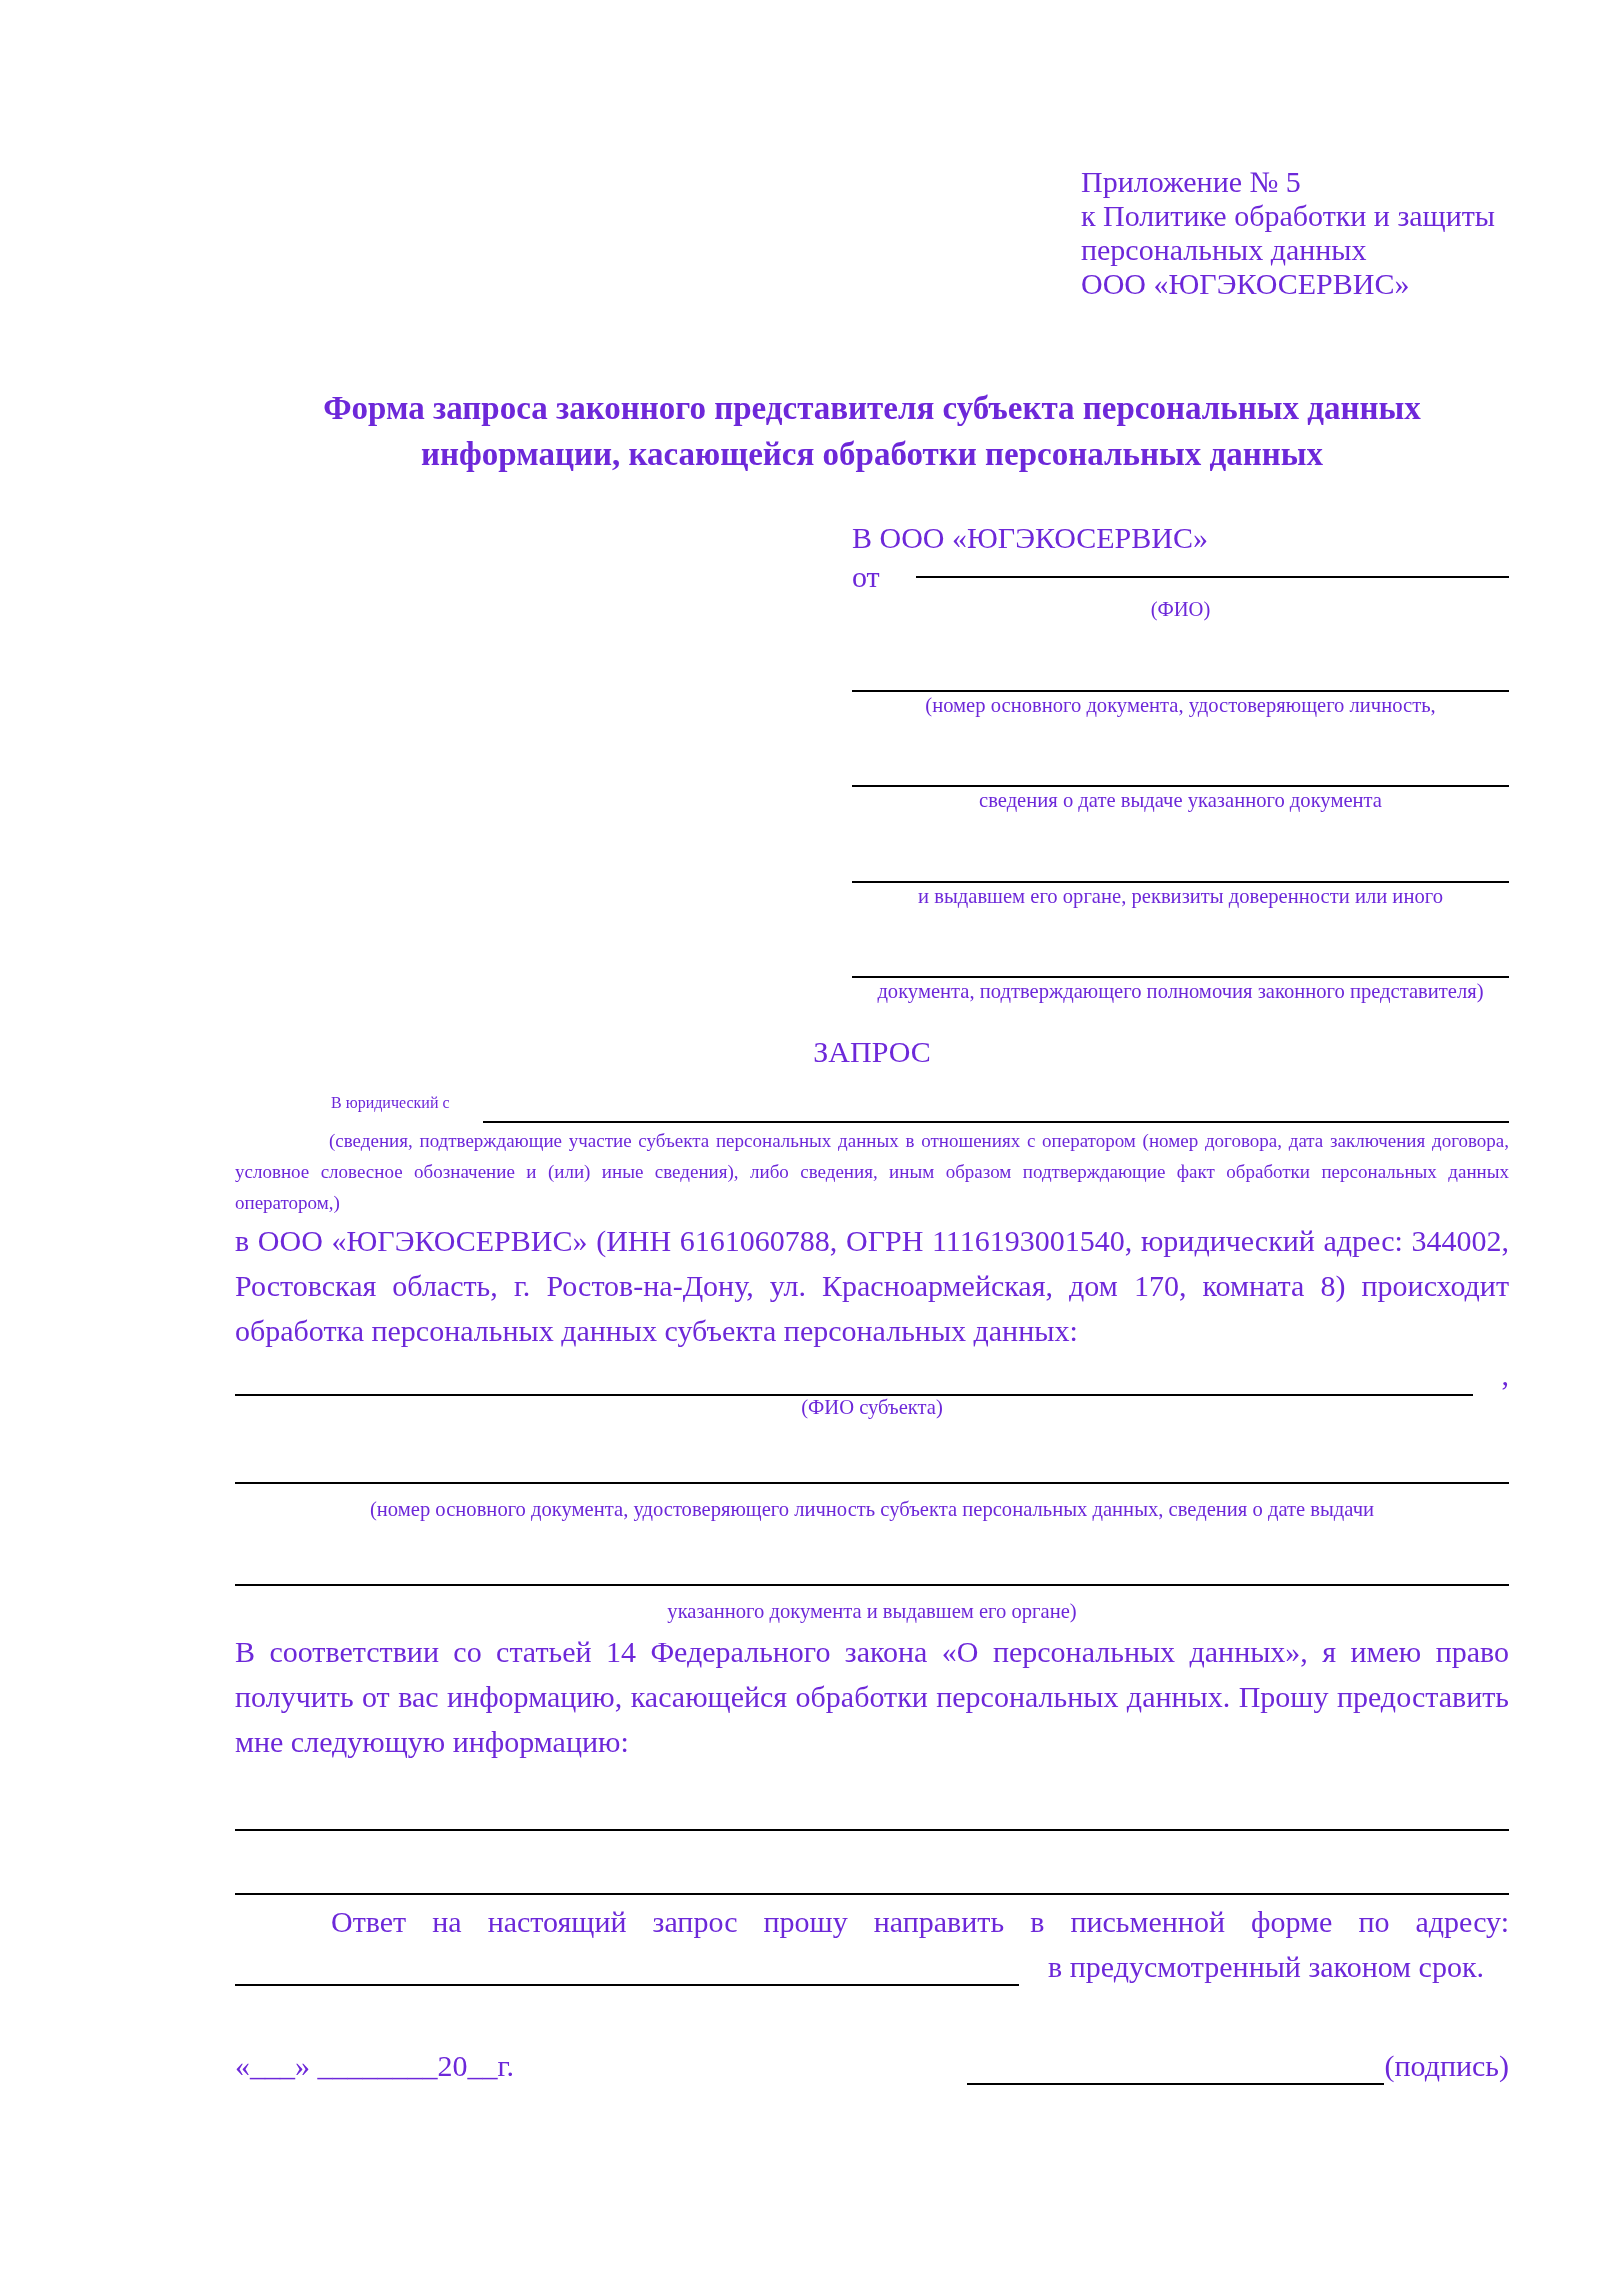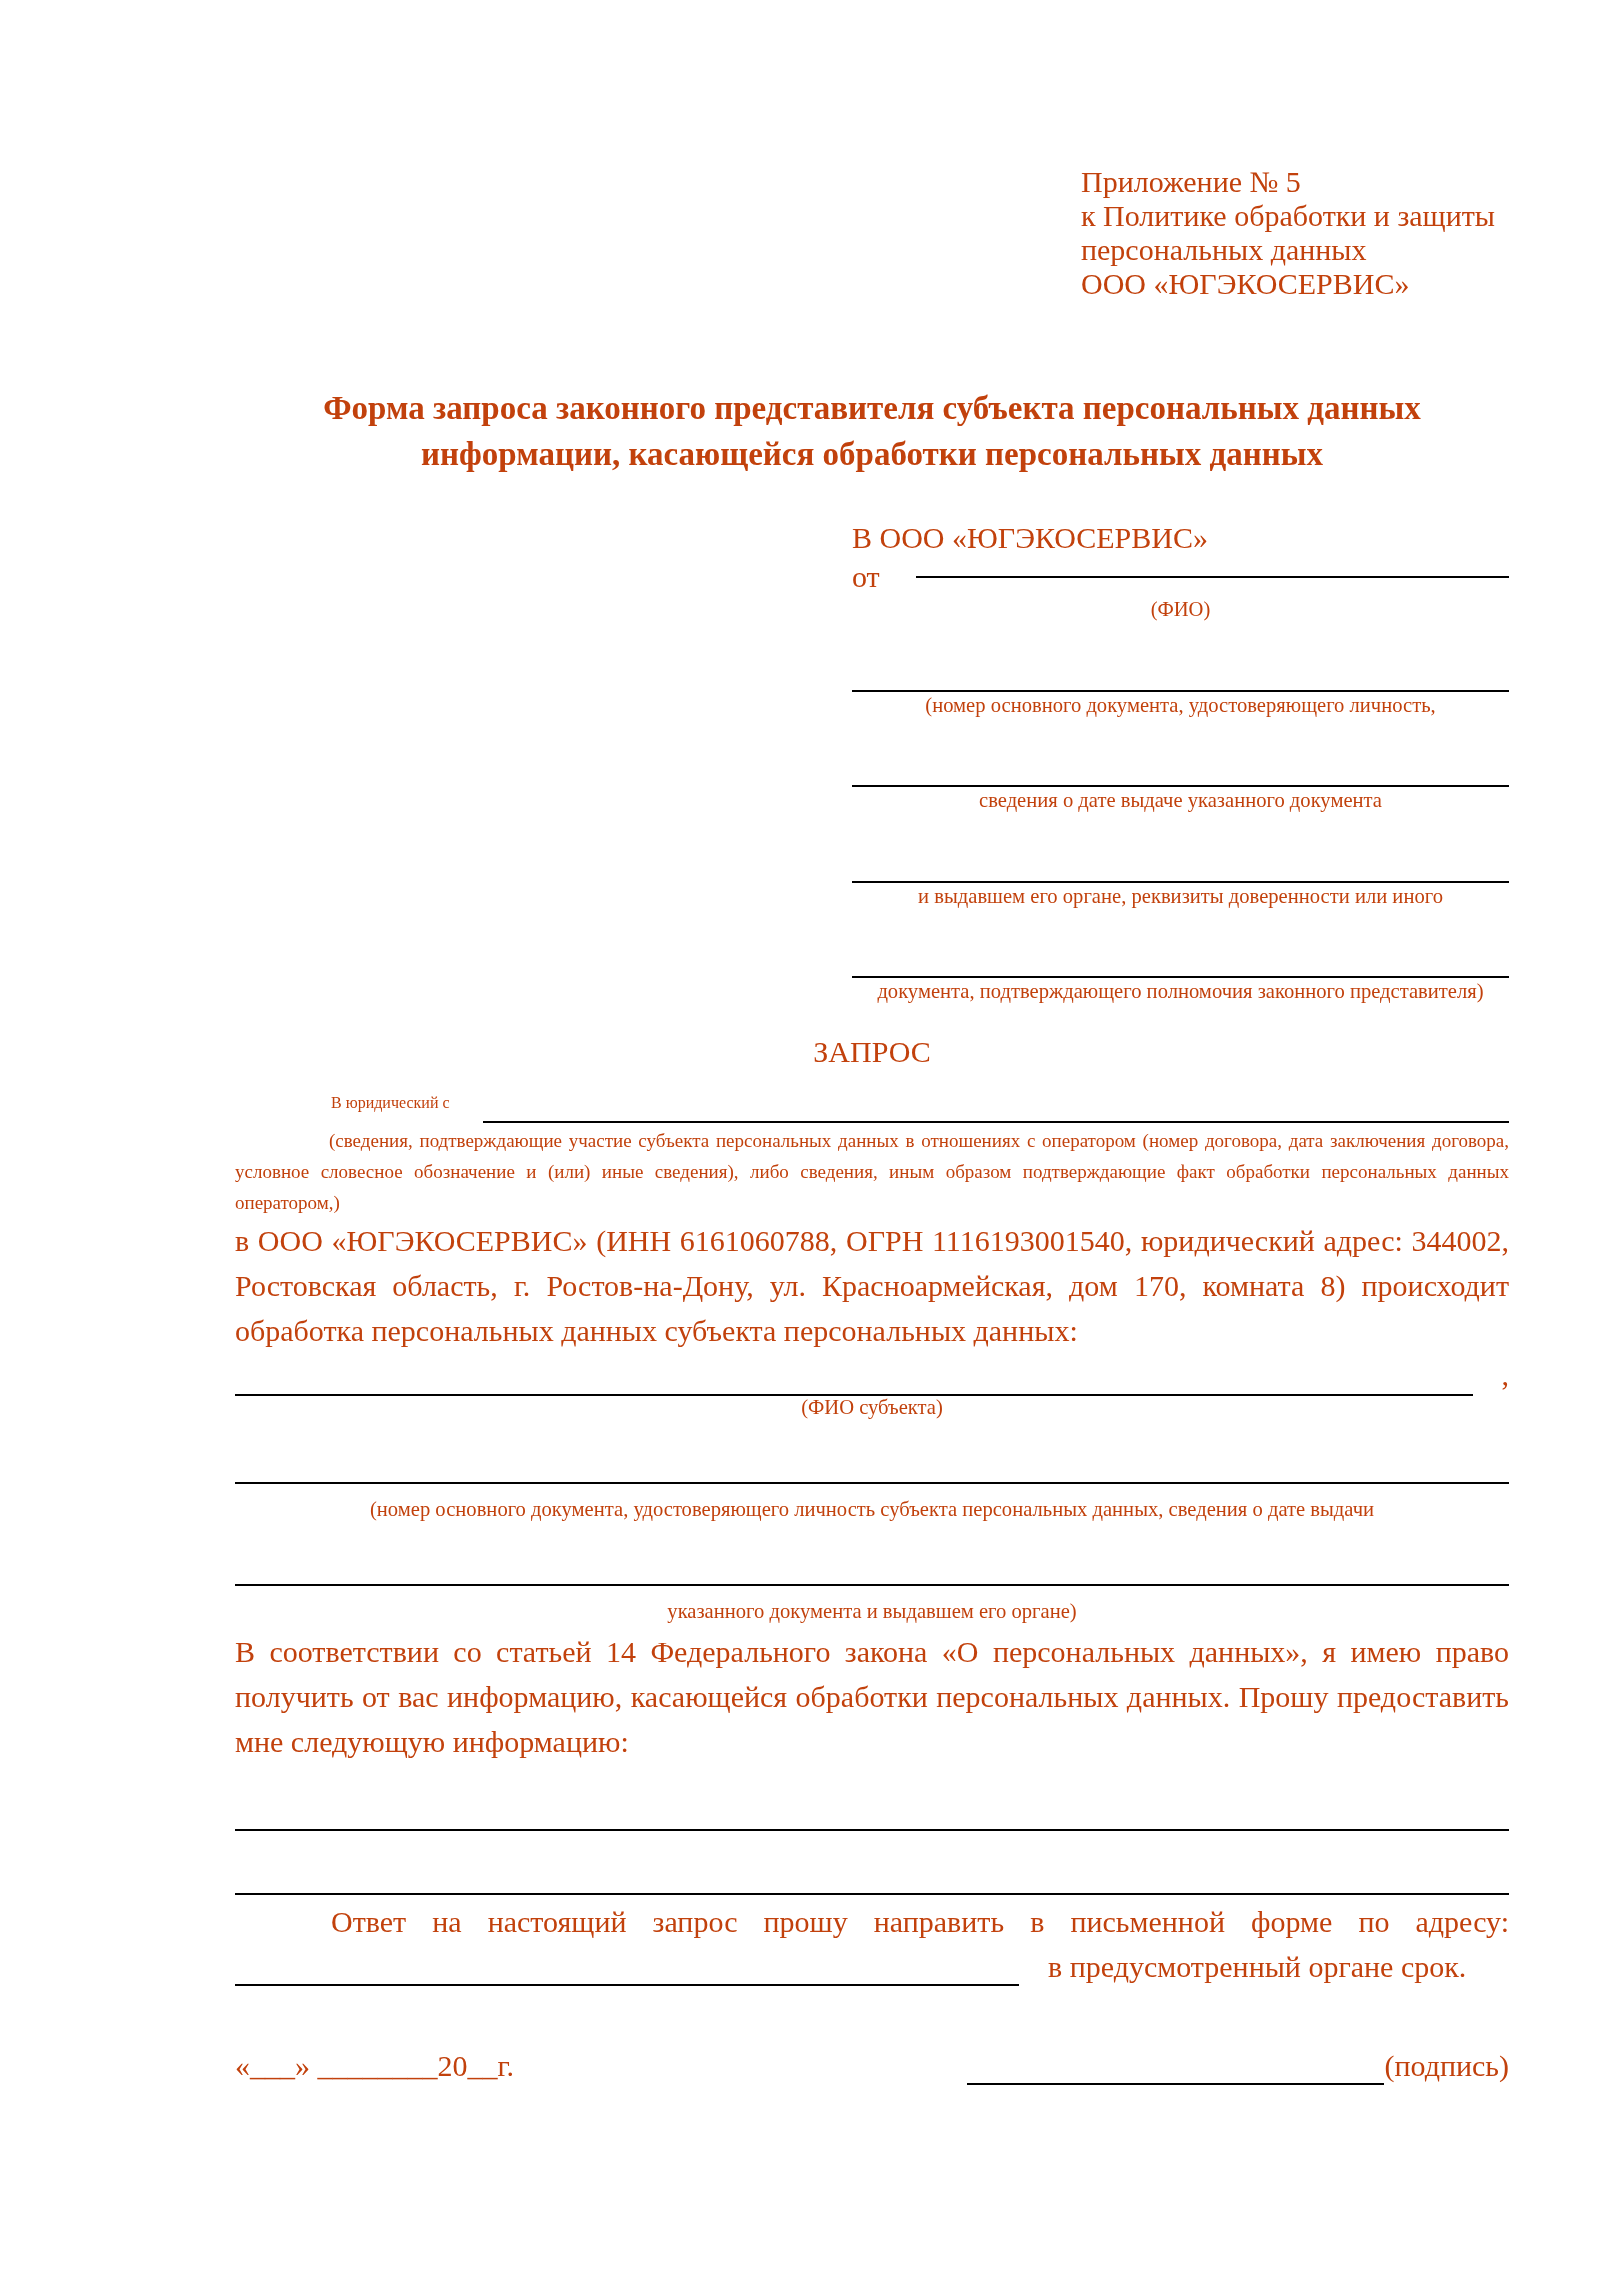--- a/index.html
+++ b/index.html
@@ -1,21 +1,21 @@
 <!DOCTYPE html>
 <html lang="ru"><head>
 <meta charset="utf-8">
 <style>
   html,body{margin:0;padding:0;background:#888;}
   .page{
     position:relative;
     width:1621px;height:2293px;
     margin:0 auto;
     background:#ffffff;
-    color:#c2410c;
+    color:#6d28d9;
     font-family:"Liberation Serif","DejaVu Serif",serif;
     overflow:hidden;
   }
   .content{
     position:absolute;
     left:235px; right:112px; top:165px;
   }
   
   .hdr-block{
     margin-left:846px;
@@ -184,21 +184,21 @@
     <div class="blank-line">
       <div class="uline"></div>
     </div>
     <div class="blank-line blank-line2">
       <div class="uline"></div>
     </div>
 
     <div class="answer-line1">Ответ на настоящий запрос прошу направить в письменной форме по адресу:</div>
     <div class="row answer-line2">
       <div class="uline fill"></div>
-      <span class="answer-tail">в предусмотренный органе срок.</span>
+      <span class="answer-tail">в предусмотренный законом срок.</span>
     </div>
 
     <div class="footer-row">
       <div>«___» ________20__г.</div>
       <div class="sig-group">
         <div class="uline"></div>
         <span class="sig-cap">(подпись)</span>
       </div>
     </div>
 

